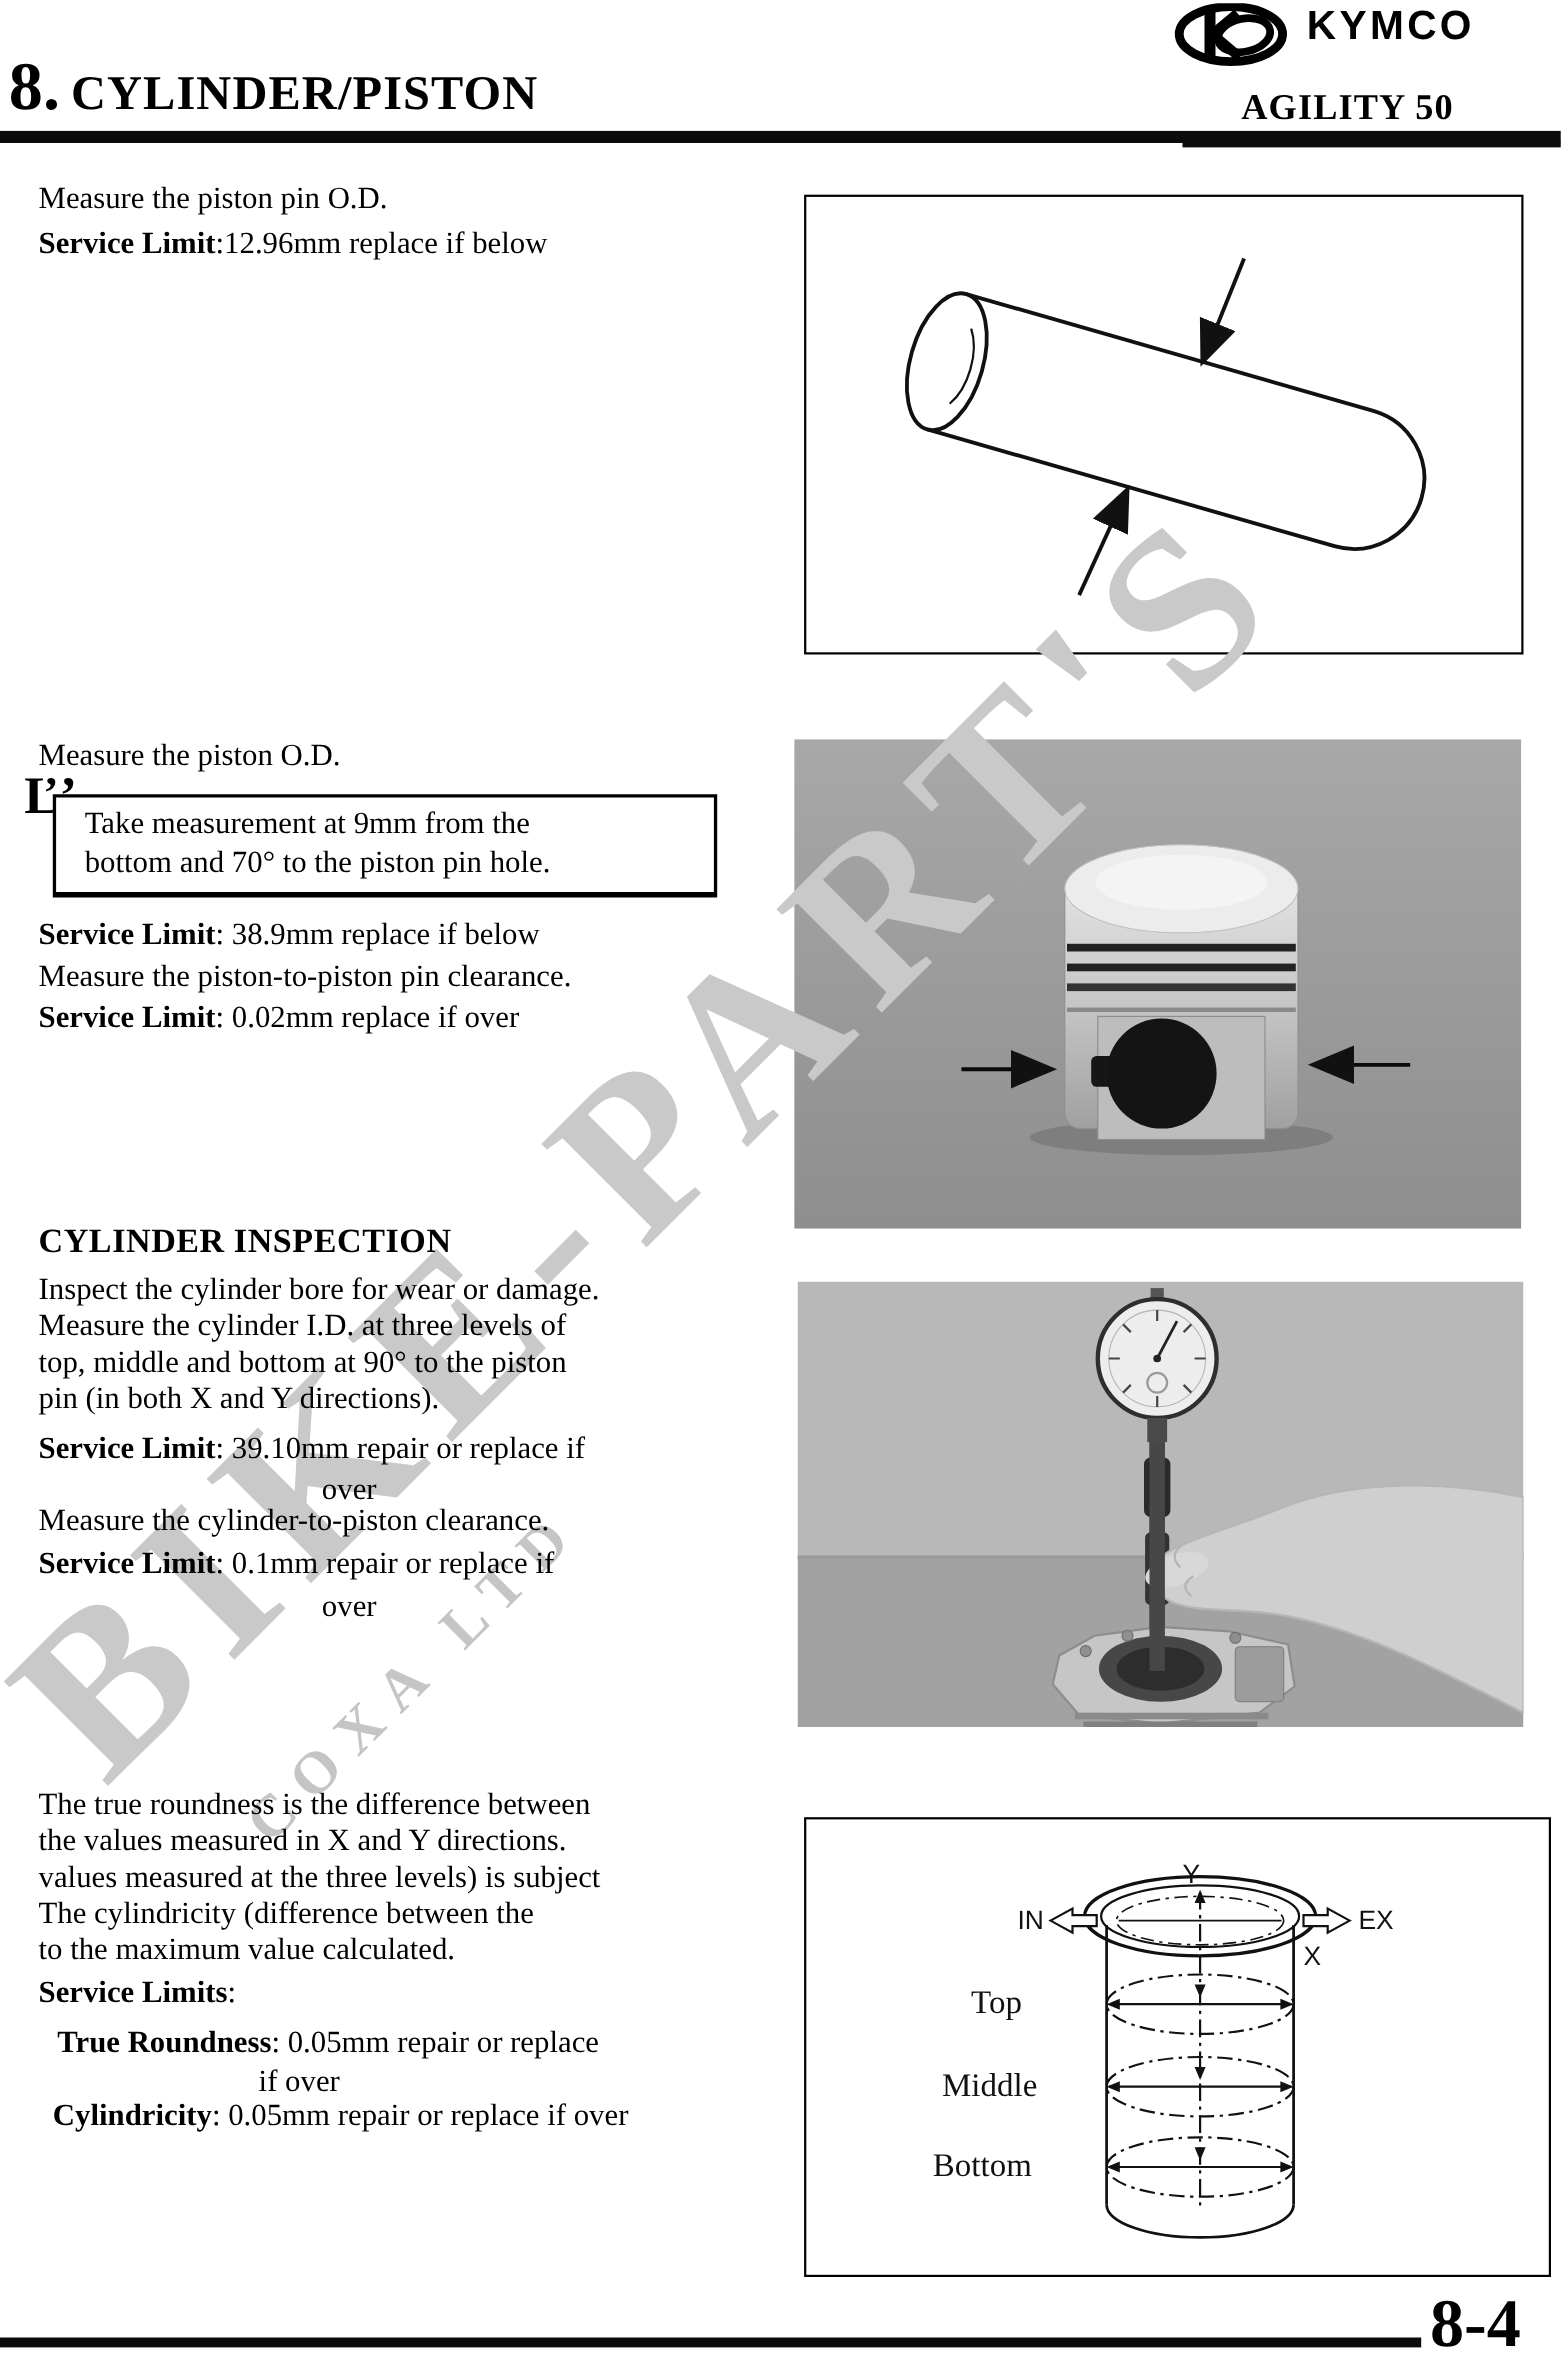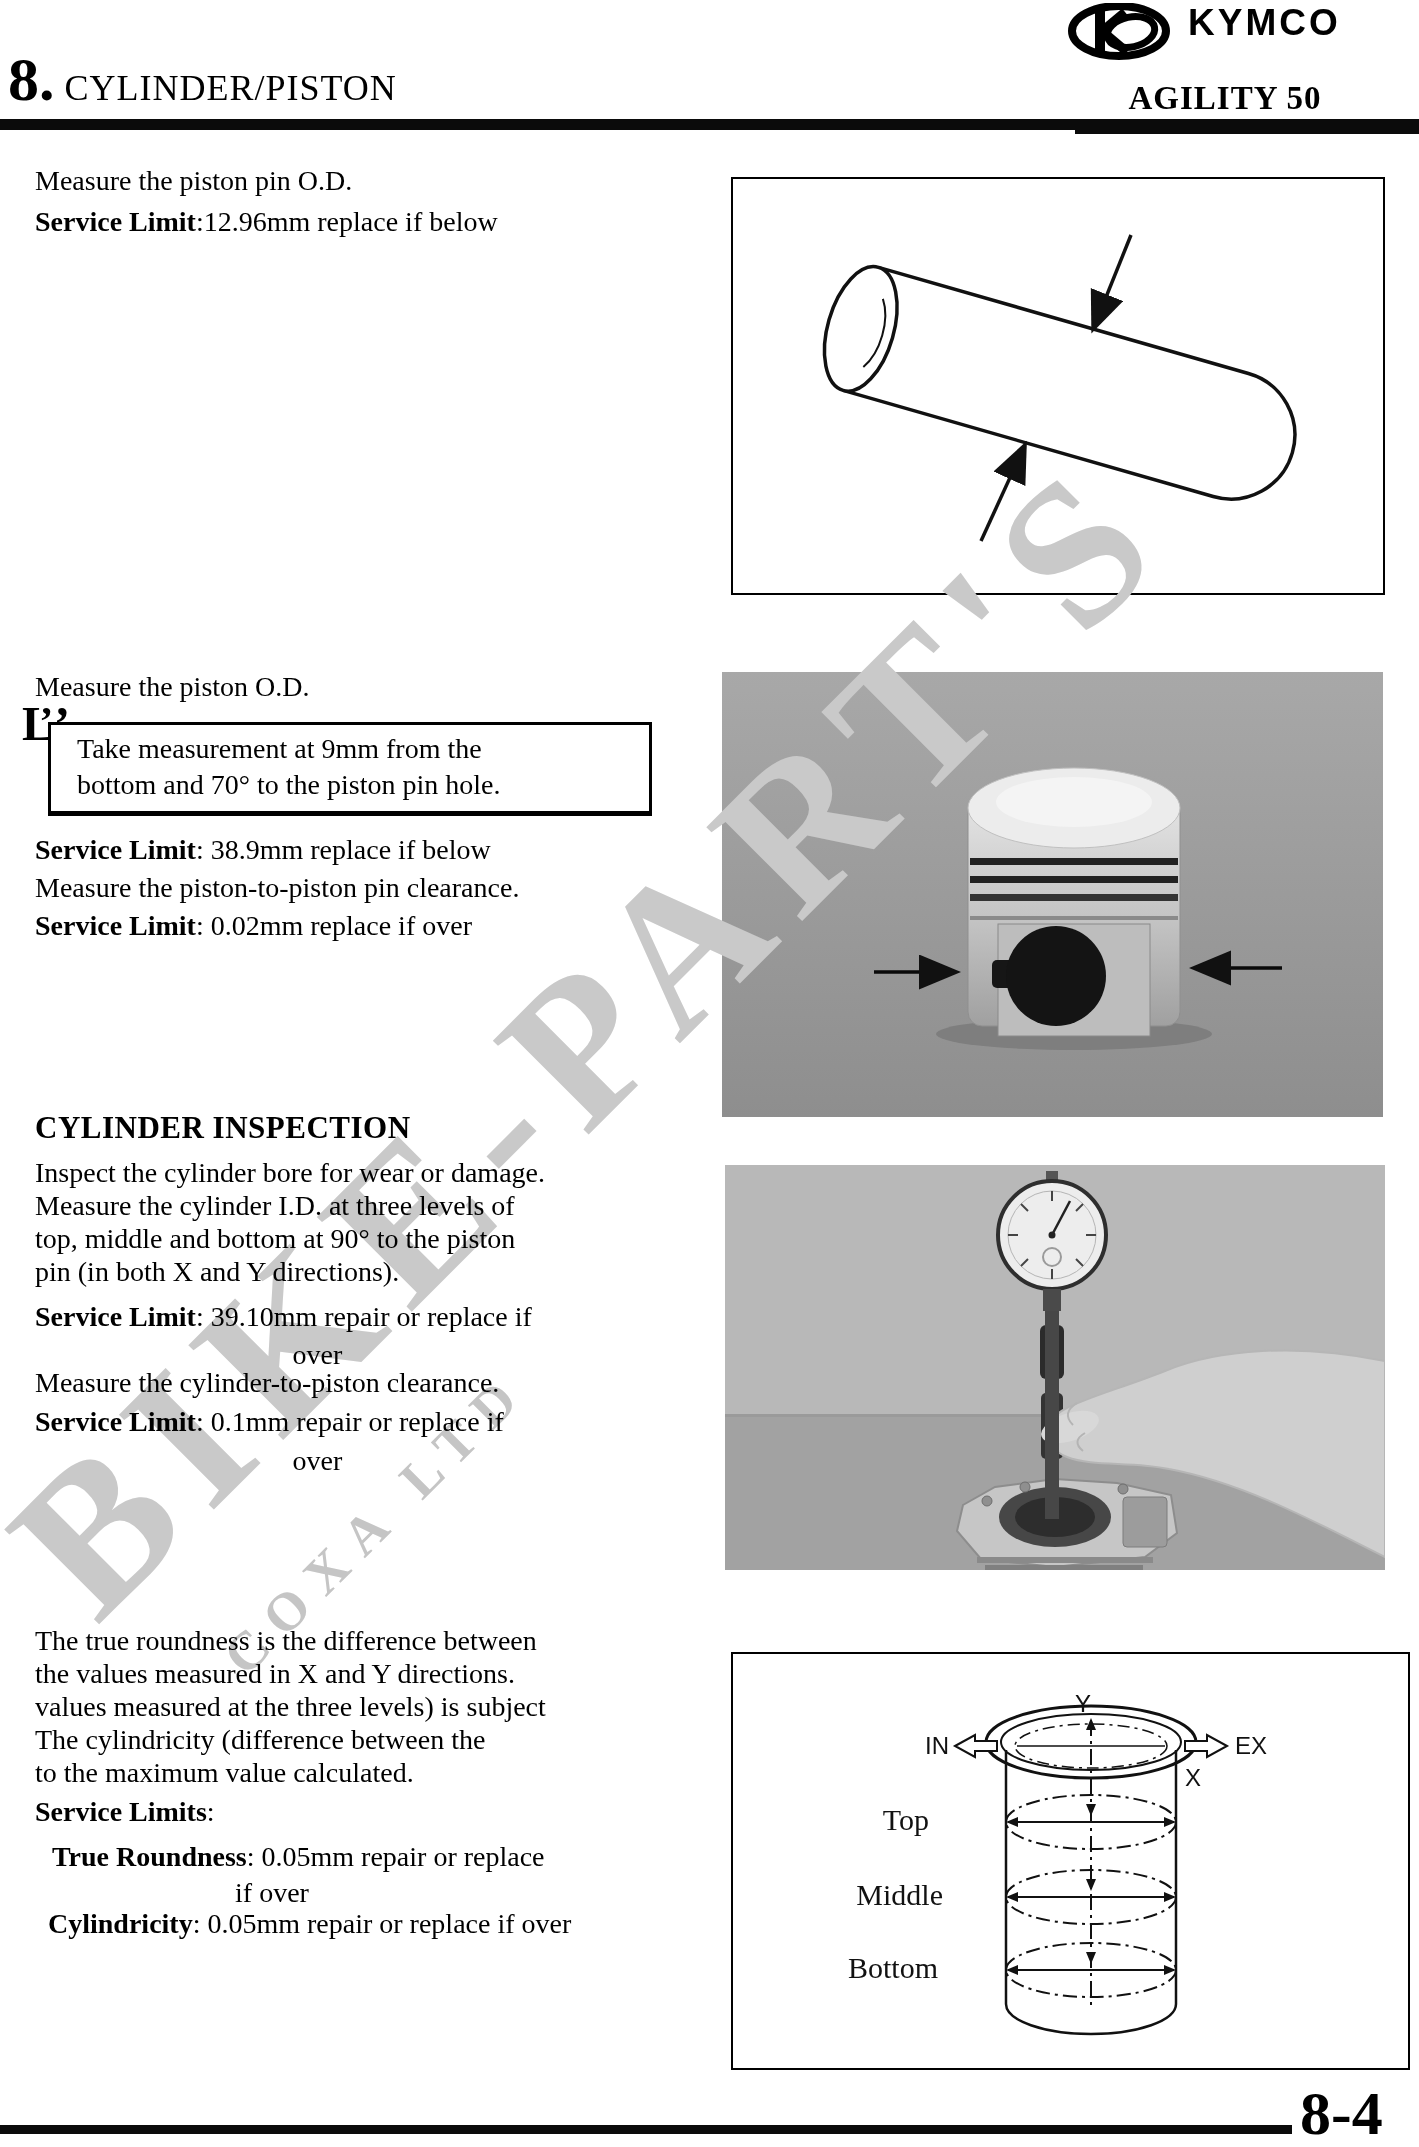--- a/index.html
+++ b/index.html
@@ -6,21 +6,21 @@
   .page{position:relative;width:1419px;height:2147px;background:#ffffff;overflow:hidden;
         font-family:"Liberation Serif",serif;color:#000;}
   
   .fig{position:absolute;z-index:0;}
   .wm{position:absolute;z-index:1;pointer-events:none;white-space:nowrap;
       font-family:"Liberation Serif",serif;font-weight:bold;}
   .txt{position:absolute;z-index:2;font-size:28px;line-height:36px;white-space:nowrap;}
   
   .hdr-title{position:absolute;left:8px;top:44px;z-index:2;white-space:nowrap;}
   .hdr-num{font-size:62px;font-weight:bold;}
-  .hdr-name{font-size:36px;font-weight:normal;margin-left:10px;letter-spacing:1px;}
+  .hdr-name{font-size:44px;font-weight:bold;margin-left:10px;letter-spacing:1px;}
   .brand-word{position:absolute;left:1188px;top:2px;z-index:2;font-family:"Liberation Sans",sans-serif;
       font-weight:bold;font-size:37px;letter-spacing:3px;}
   .model{position:absolute;left:1085px;top:80px;width:280px;text-align:center;z-index:2;
       font-size:33px;font-weight:bold;letter-spacing:1px;}
   .rule-top{position:absolute;left:0;top:119px;width:1419px;height:11px;background:#0b0b0b;z-index:2;}
   .rule-top-right{position:absolute;left:1075px;top:129px;width:344px;height:5px;background:#0b0b0b;z-index:2;}
   
   .note-box{position:absolute;left:48px;top:722px;width:604px;box-sizing:border-box;z-index:2;
       border:3px solid #000;border-bottom-width:5px;padding:6px 10px 8px 26px;
       font-size:28px;line-height:36px;background:#fff;}

